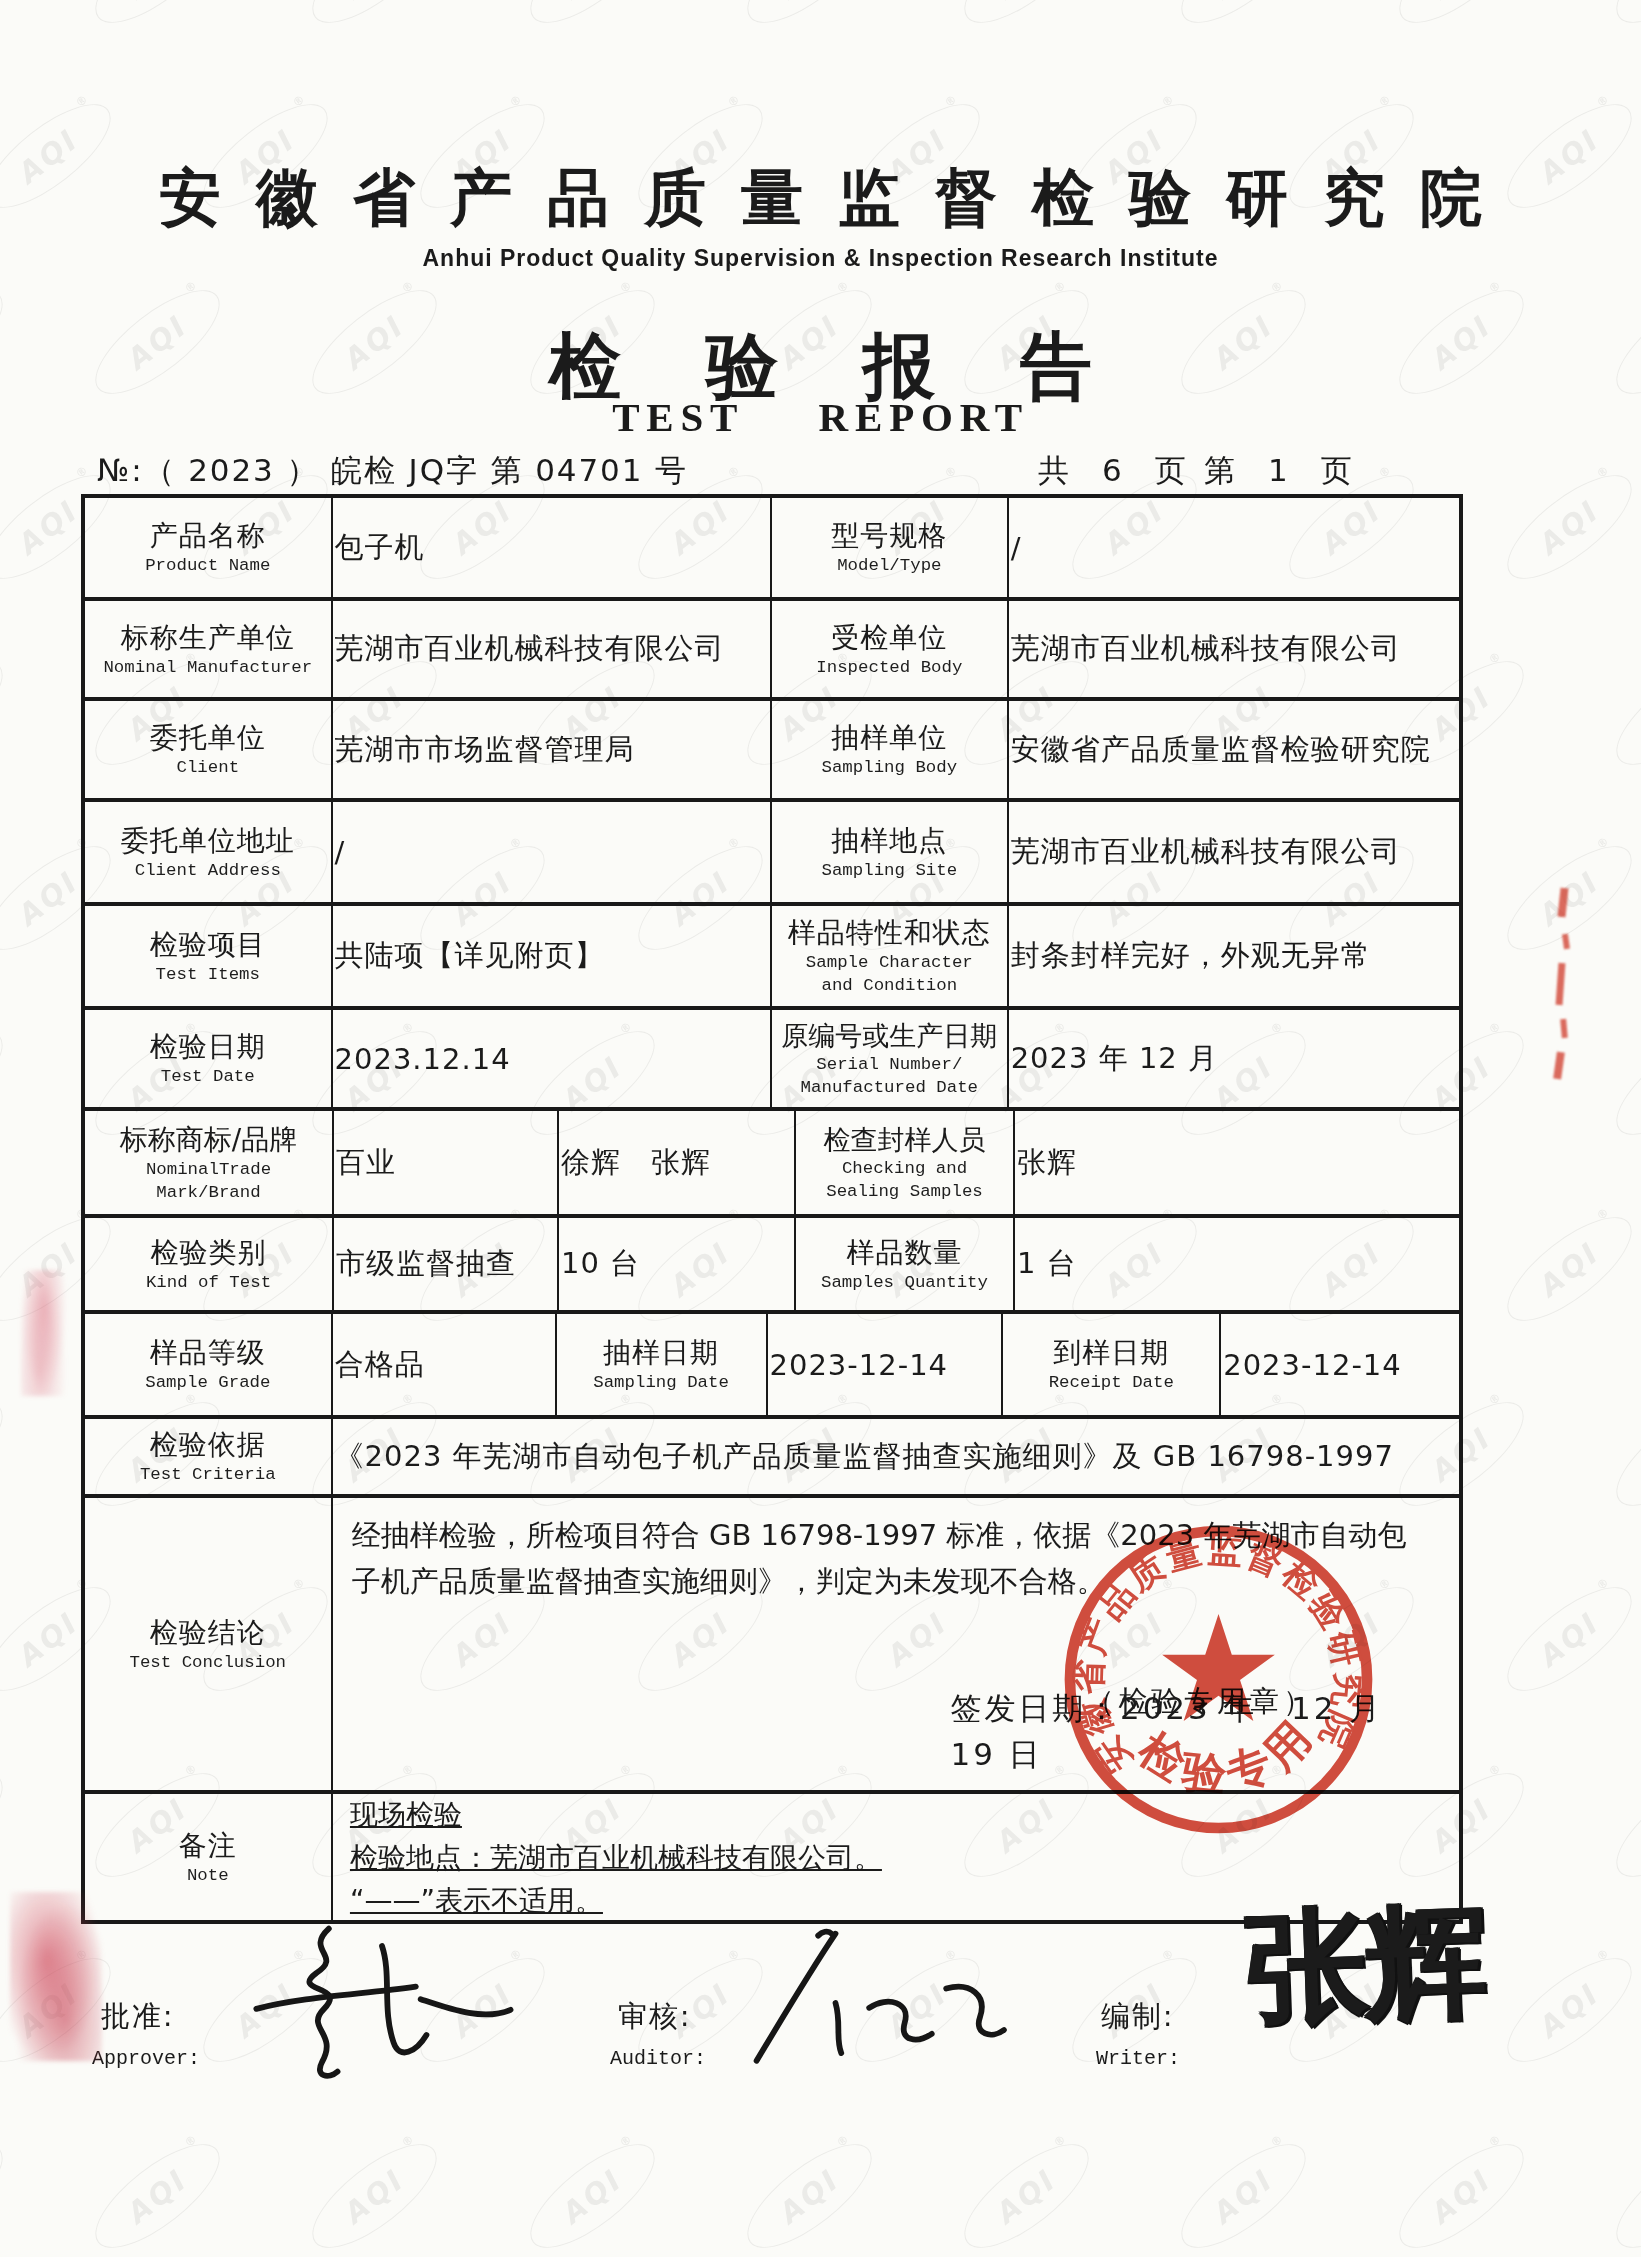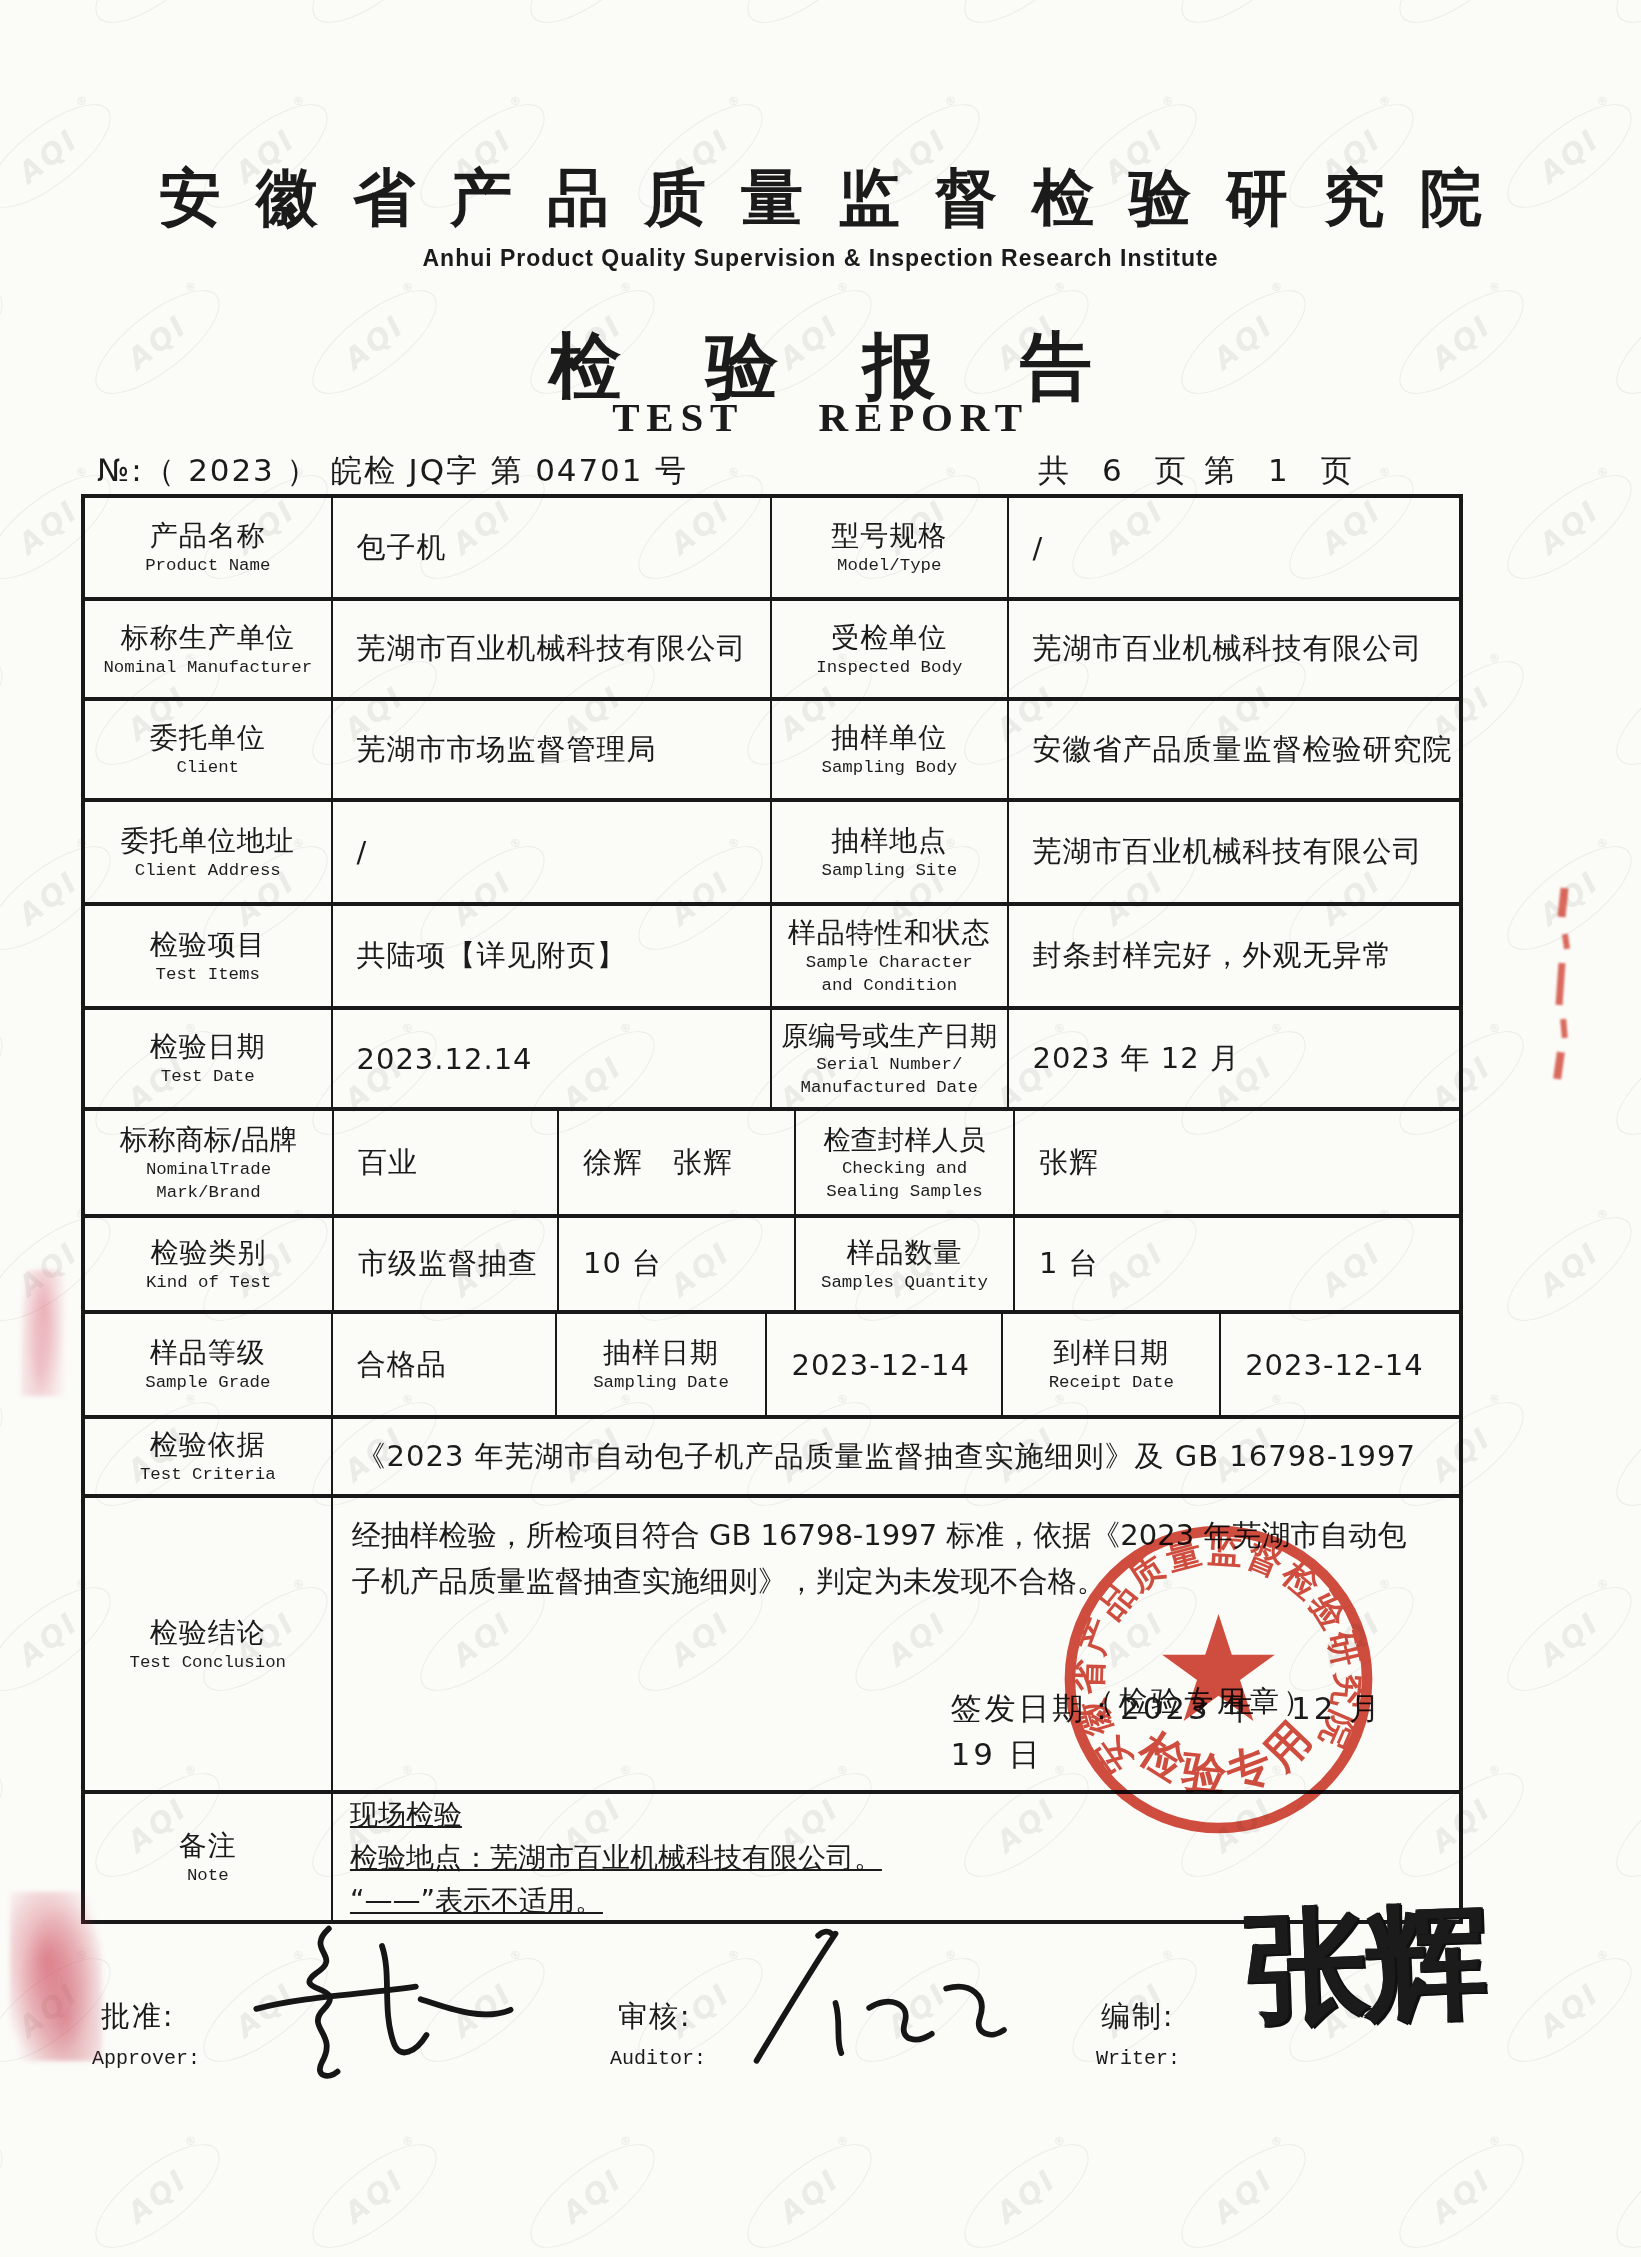--- a/index.html
+++ b/index.html
@@ -53,21 +53,21 @@
     background:transparent;
   }
   .trow { display:flex; border-bottom:4.8px solid #191919; }
   .trow:last-child { border-bottom:none; }
   .cell { border-right:2.9px solid #191919; display:flex; flex-direction:column;
           align-items:center; justify-content:center; }
   .cell:last-child { border-right:none; }
   .cn { font-size:28px; letter-spacing:1px; text-align:center; }
   .en { font-family:"Liberation Mono","DejaVu Sans Mono",monospace;
         font-size:17.4px; line-height:1.3; text-align:center; color:#1e1e1e; }
-  .val { align-items:flex-start; justify-content:center; padding-left:24px;
+  .val { align-items:flex-start; justify-content:center; padding-left:2px;
          font-size:29px; letter-spacing:1px; }
   
   .c4-1{width:249px;} .c4-2{width:442px;} .c4-3{width:238px;} .c4-4{width:453px;}
   
   .c6-1{width:249px;} .c6-2{width:225px;} .c6-3{width:212px;}
   .c6-4{width:237px;} .c6-5{width:219px;} .c6-6{width:239px;}
   .cWide{width:1133px;}
   .conclusion-cell { position:relative; align-items:stretch; justify-content:flex-start;
                      padding:13.5px 25px 0 19.3px; font-size:29px; line-height:46px; }
   .seal-note { position:absolute; left:753px; bottom:66px; font-size:29px; letter-spacing:3.9px; }

